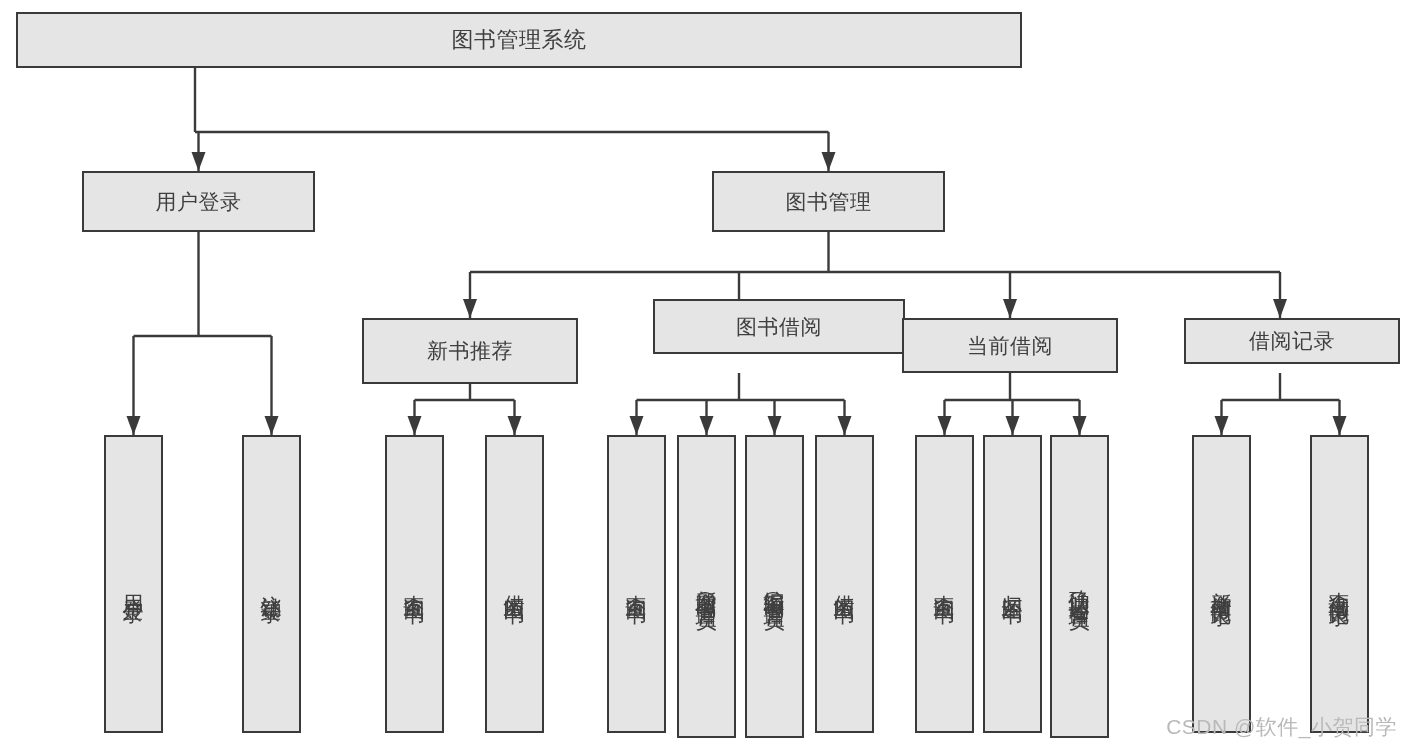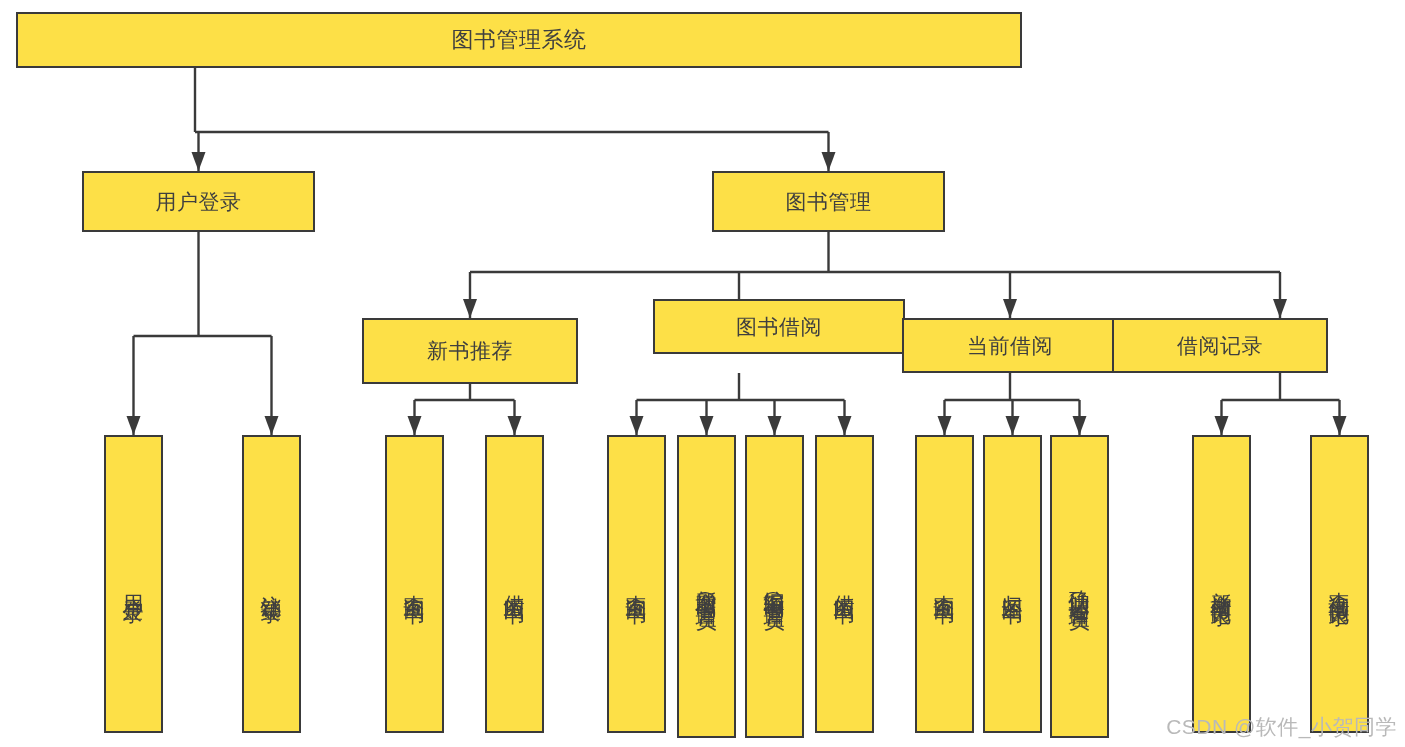--- a/index.html
+++ b/index.html
@@ -23,21 +23,21 @@
     position: absolute;
     left: 0;
     top: 0;
     width: 1405px;
     height: 747px;
     display: block;
   }
   .node-box {
     position: absolute;
     box-sizing: border-box;
-    background: #fde047;
+    background: #e5e5e5;
     border: 2px solid #3a3a3a;
     display: flex;
     align-items: center;
     justify-content: center;
     overflow: hidden;
   }
   .node-label {
     color: #3f3f3f;
     font-size: 21px;
     line-height: 1.12;
@@ -135,21 +135,21 @@
       </div>
       <div class="node-box" style="left: 362px; top: 318px; width: 216px; height: 66px;">
         <div class="node-label">新书推荐</div>
       </div>
       <div class="node-box" style="left: 633px; top: 299px; width: 252px; height: 55px; margin-left: 20px;">
         <div class="node-label">图书借阅</div>
       </div>
       <div class="node-box" style="left: 902px; top: 318px; width: 216px; height: 55px;">
         <div class="node-label">当前借阅</div>
       </div>
-      <div class="node-box" style="left: 1112px; top: 318px; width: 216px; height: 55px;">
+      <div class="node-box" style="left: 1184px; top: 318px; width: 216px; height: 46px;">
         <div class="node-label">借阅记录</div>
       </div>
       <div class="node-box vertical" style="left: 104px; top: 435px; width: 59px; height: 298px;">
         <div class="node-label">用户登录</div>
       </div>
       <div class="node-box vertical" style="left: 242px; top: 435px; width: 59px; height: 298px;">
         <div class="node-label">注销登录</div>
       </div>
       <div class="node-box vertical" style="left: 385px; top: 435px; width: 59px; height: 298px;">
         <div class="node-label">查询图书</div>

